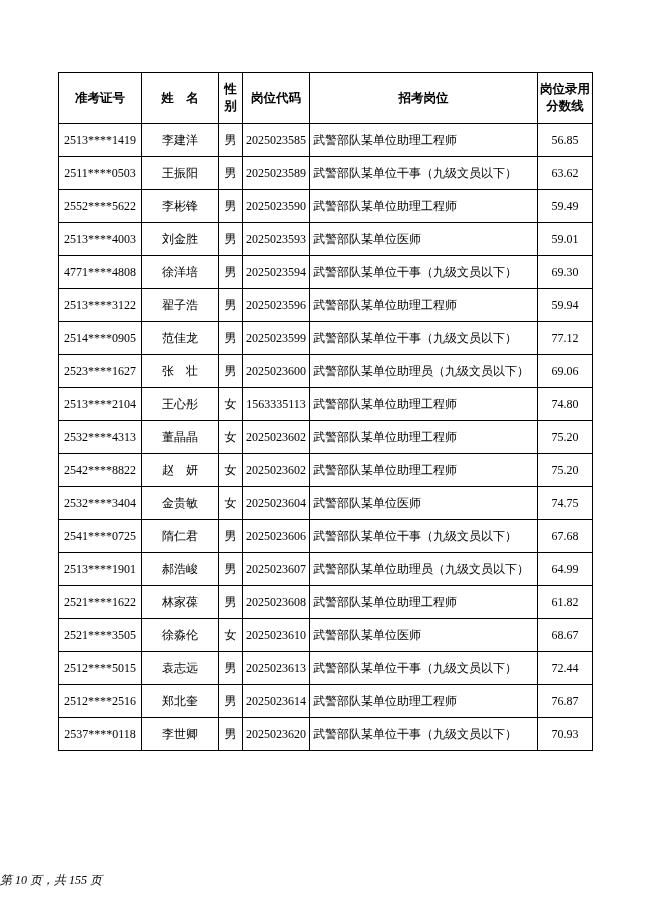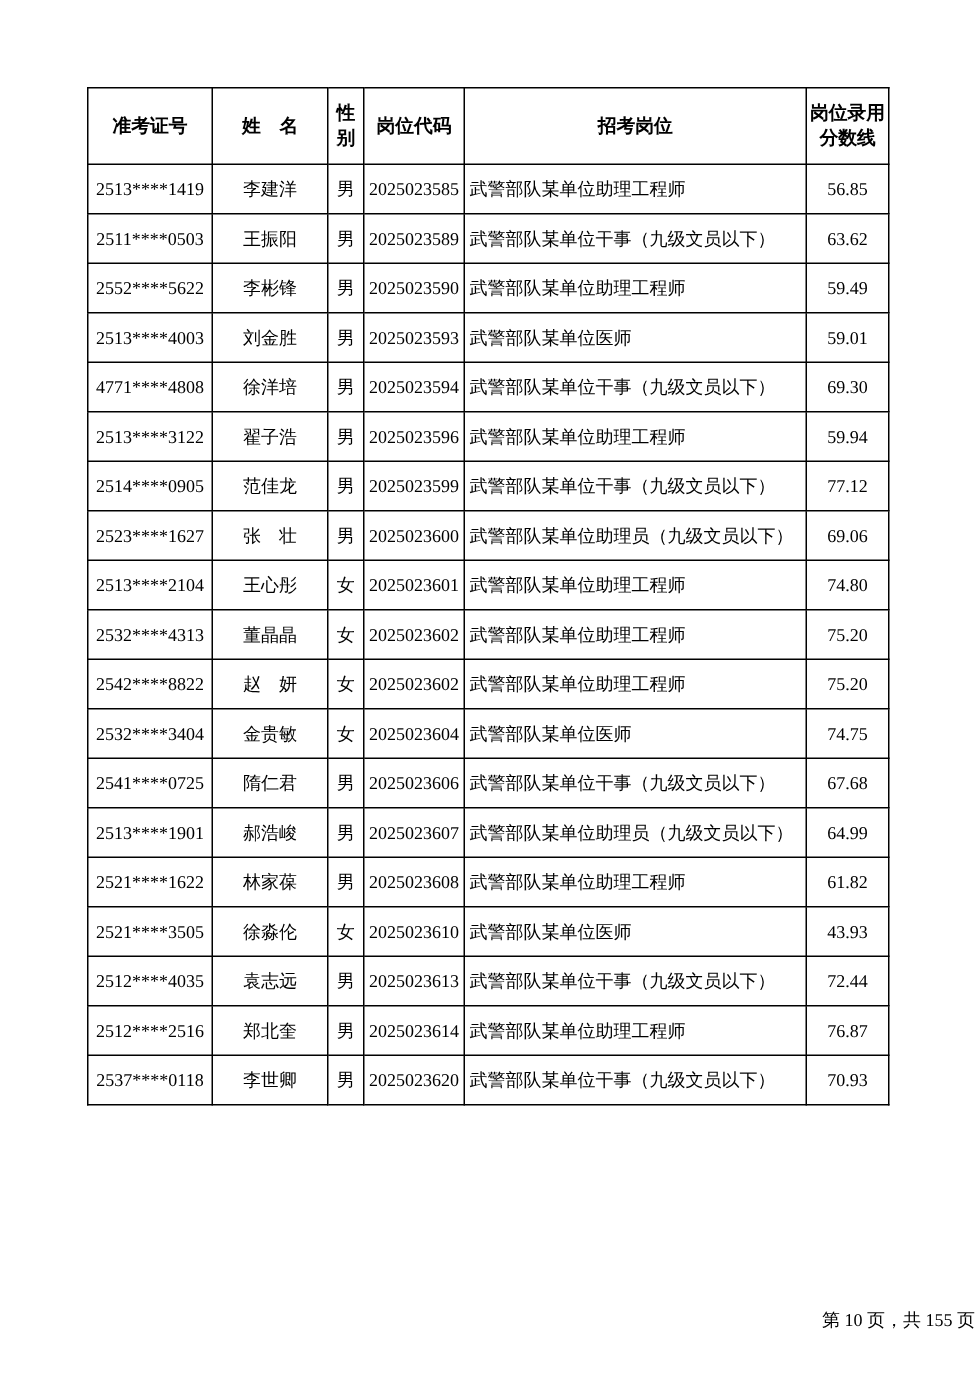--- a/index.html
+++ b/index.html
@@ -15,21 +15,21 @@
     color: #000000;
   }
   .page {
     position: absolute;
     inset: 0;
     background: #ffffff;
   }
   table.score-table {
     position: absolute;
     left: 58px;
-    top: 58px;
+    top: 72px;
     border-collapse: collapse;
     table-layout: fixed;
     width: 534px;
     font-size: 12px;
     color: #000000;
   }
   table.score-table th,
   table.score-table td {
     border: 1px solid #000000;
     padding: 0 2px;
@@ -49,23 +49,24 @@
   }
   table.score-table tbody td.col-position {
     text-align: left;
     padding-left: 3px;
   }
   .page-footer {
     position: absolute;
     left: 0;
     right: 0;
     top: 872px;
-    text-align: right;
+    text-align: left;
     font-size: 12px;
     color: #000000;
+    font-style: italic;
   }
 </style>
 </head>
 <body>
 
 <div class="page">
 
   <table class="score-table">
     <colgroup>
       <col style="width:83px">
@@ -147,21 +148,21 @@
           <td>张　壮</td>
           <td>男</td>
           <td>2025023600</td>
           <td class="col-position">武警部队某单位助理员（九级文员以下）</td>
           <td>69.06</td>
         </tr>
         <tr>
           <td>2513****2104</td>
           <td>王心彤</td>
           <td>女</td>
-          <td>2025023601</td>
+          <td>1563335113</td>
           <td class="col-position">武警部队某单位助理工程师</td>
           <td>74.80</td>
         </tr>
         <tr>
           <td>2532****4313</td>
           <td>董晶晶</td>
           <td>女</td>
           <td>2025023602</td>
           <td class="col-position">武警部队某单位助理工程师</td>
           <td>75.20</td>
@@ -205,24 +206,24 @@
           <td>2025023608</td>
           <td class="col-position">武警部队某单位助理工程师</td>
           <td>61.82</td>
         </tr>
         <tr>
           <td>2521****3505</td>
           <td>徐淼伦</td>
           <td>女</td>
           <td>2025023610</td>
           <td class="col-position">武警部队某单位医师</td>
-          <td>43.93</td>
-        </tr>
-        <tr>
-          <td>2512****4035</td>
+          <td>68.67</td>
+        </tr>
+        <tr>
+          <td>2512****5015</td>
           <td>袁志远</td>
           <td>男</td>
           <td>2025023613</td>
           <td class="col-position">武警部队某单位干事（九级文员以下）</td>
           <td>72.44</td>
         </tr>
         <tr>
           <td>2512****2516</td>
           <td>郑北奎</td>
           <td>男</td>

